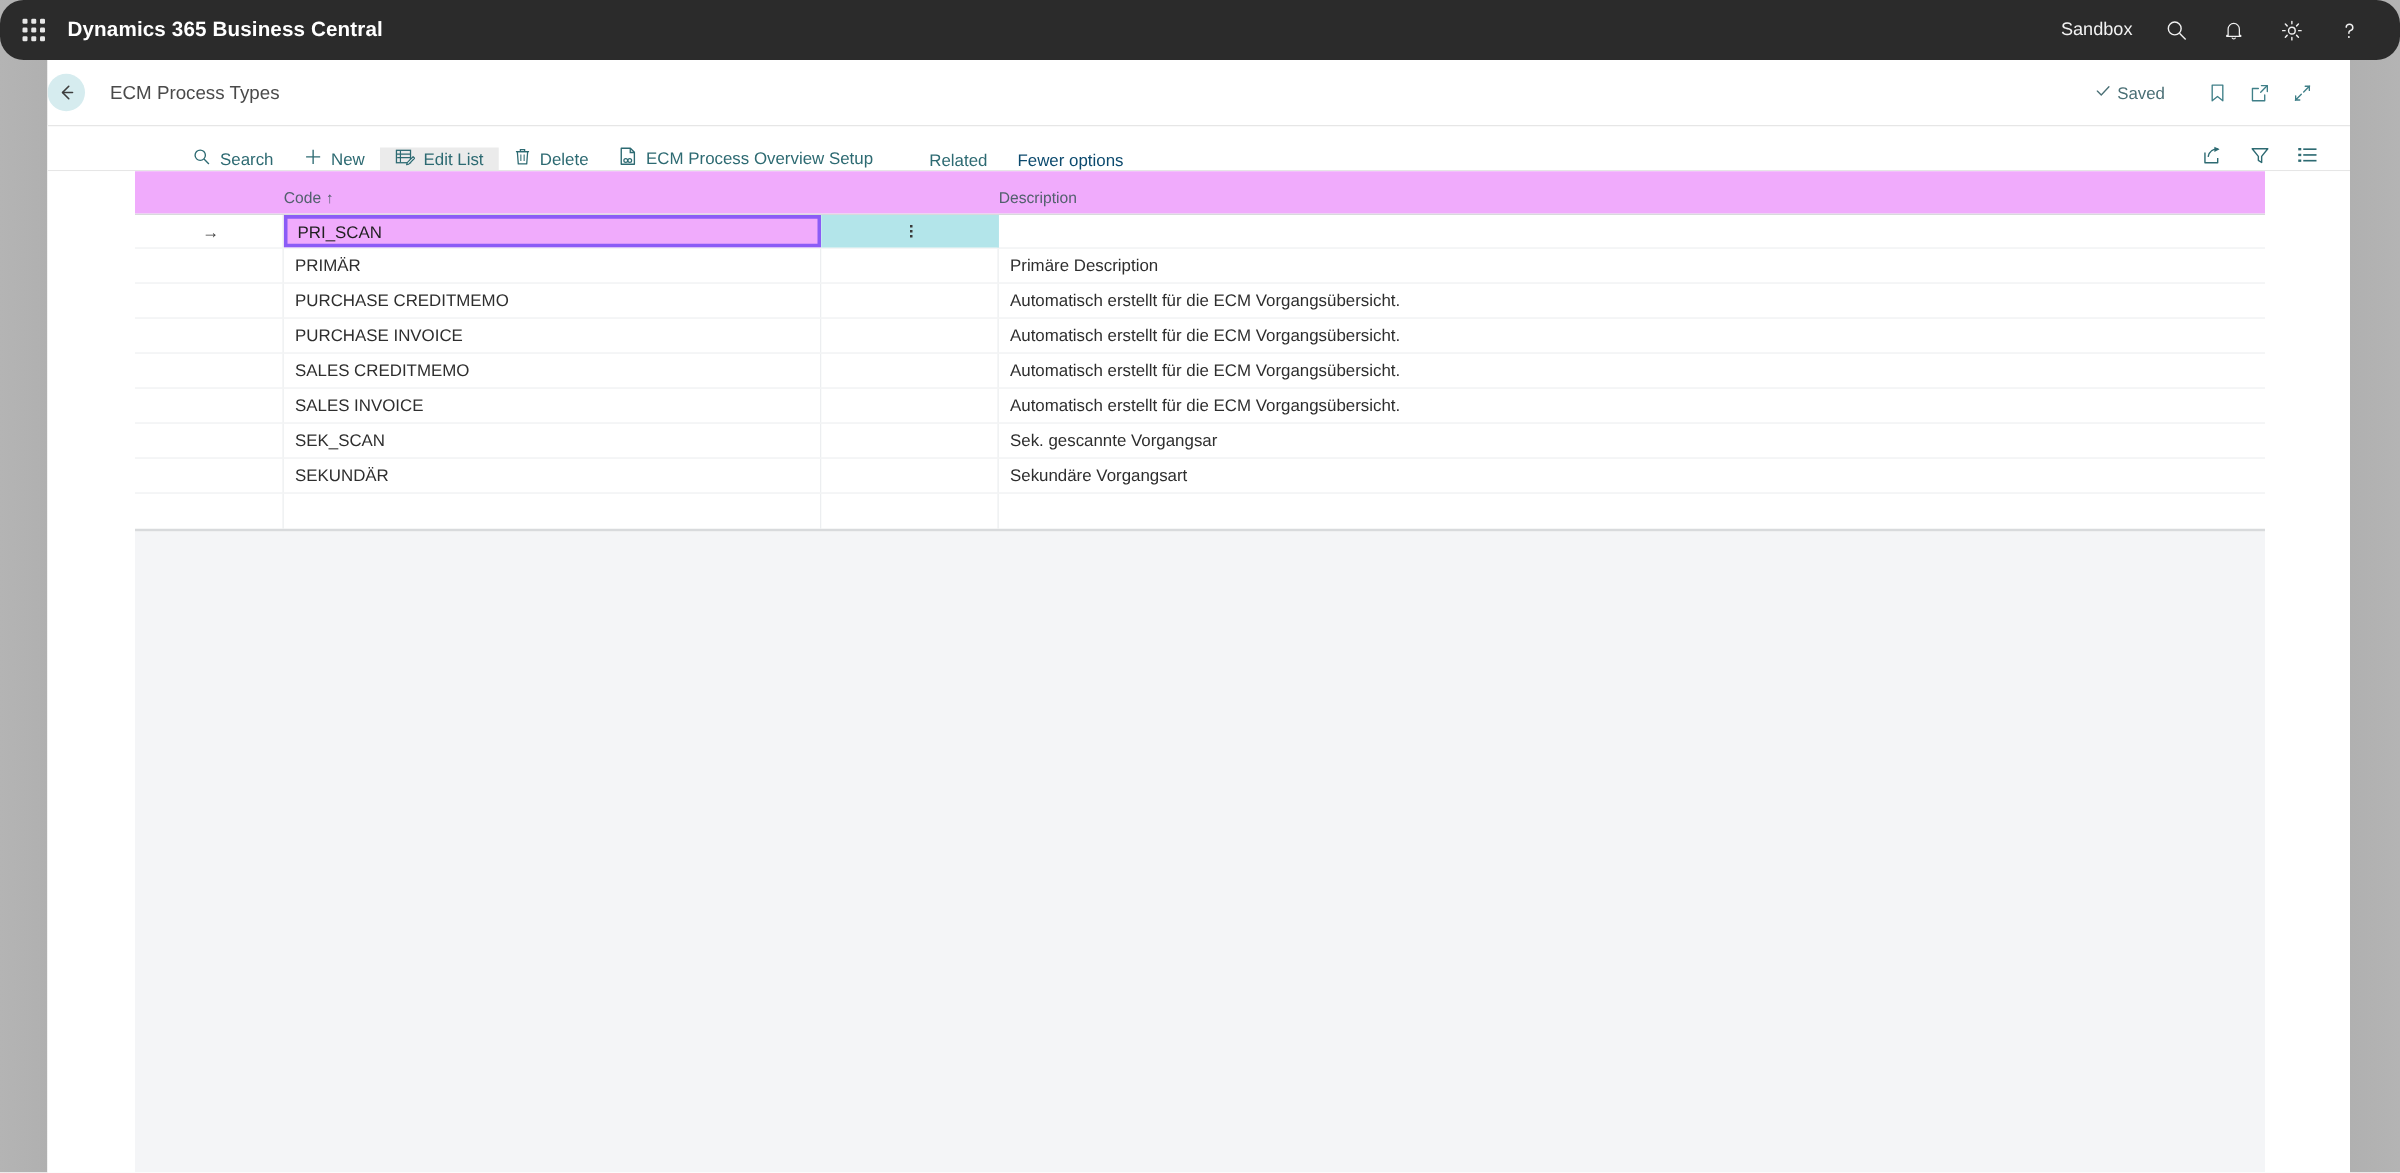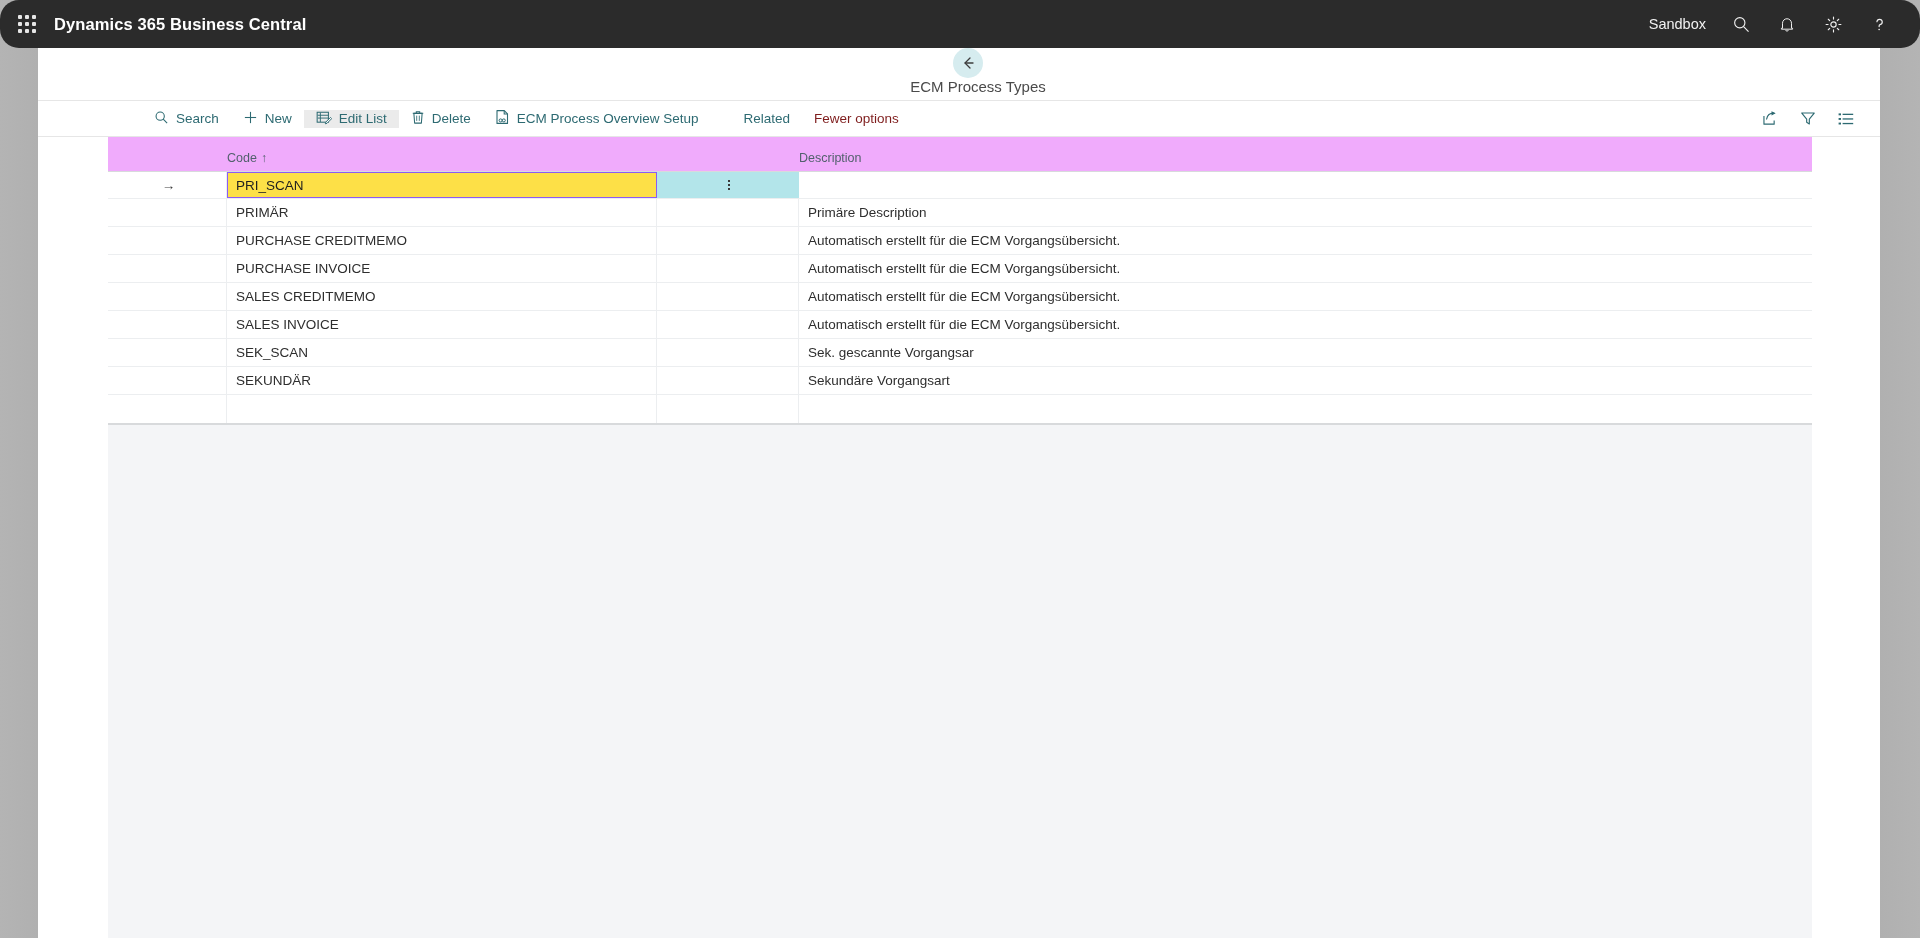--- a/index.html
+++ b/index.html
@@ -77,22 +77,20 @@
     width: 1842px; height: 890px;
     background: #ffffff;
     overflow: hidden;
   }
 
   
   #titlerow {
     position: relative;
     height: 52px;
     display: flex; align-items: center;
-    padding-left: 18px;
-    flex-direction: column;
   }
   #backbtn {
     width: 30px; height: 30px; border-radius: 50%;
     background: #d6ecef;
     display: flex; align-items: center; justify-content: center;
     cursor: pointer; flex: 0 0 auto;
   }
   #pagetitle {
     margin-left: 20px;
     font-size: 15px;
@@ -116,35 +114,35 @@
     display: flex; align-items: center; justify-content: center;
     cursor: pointer;
   }
 
   
   #toolbar {
     position: relative;
     height: 37px;
     border-top: 1px solid #e6e6e6;
     border-bottom: 1px solid #e6e6e6;
-    display: flex; align-items: center;
+    display: flex; align-items: flex-end;
     padding-left: 104px;
     background: #ffffff;
   }
   .tbitem {
     display: flex; align-items: center;
     gap: 7px;
     padding: 0 12px;
     font-size: 13.5px;
     color: #2d6a72;
     cursor: pointer;
     white-space: nowrap;
   }
   .tbitem.active { background: #ebebeb; }
-  .tbitem.muted  { color: #7f1d1d; }
+  .tbitem.muted  { color: #0c4a6e; }
   .tbsep {
     width: 1px; background: #dcdcdc;
     margin: 8px 10px;
     flex: 0 0 auto;
   }
   #toolbar-right {
     margin-left: auto;
     display: flex; align-items: center;
     padding-right: 22px; gap: 14px;
   }
@@ -212,22 +210,22 @@
 
   
   .row.selected { background: #ffffff; }
   .row.selected .codecell {
     padding: 0;
     border-right: none;
   }
   .codeinput {
     width: 100%; height: 26px;
     margin: 0;
-    border: 1px solid #8b5cf6;
-    background: #fde047;
+    border: 3px solid #8b5cf6;
+    background: #f0abfc;
     display: flex; align-items: center;
     padding-left: 8px;
     font-size: 13.5px; color: #1f1f1f;
   }
   .row.selected .midcell {
     background: #b3e5ea;
     justify-content: center;
     border-right: 1px solid #b3e5ea;
   }
   .dots {

